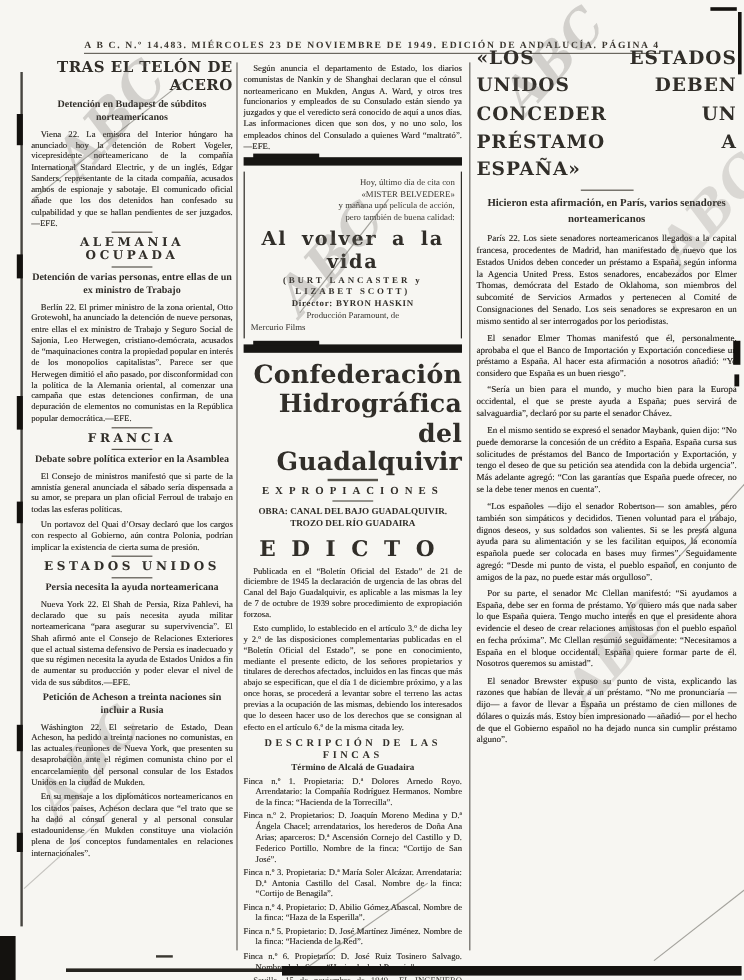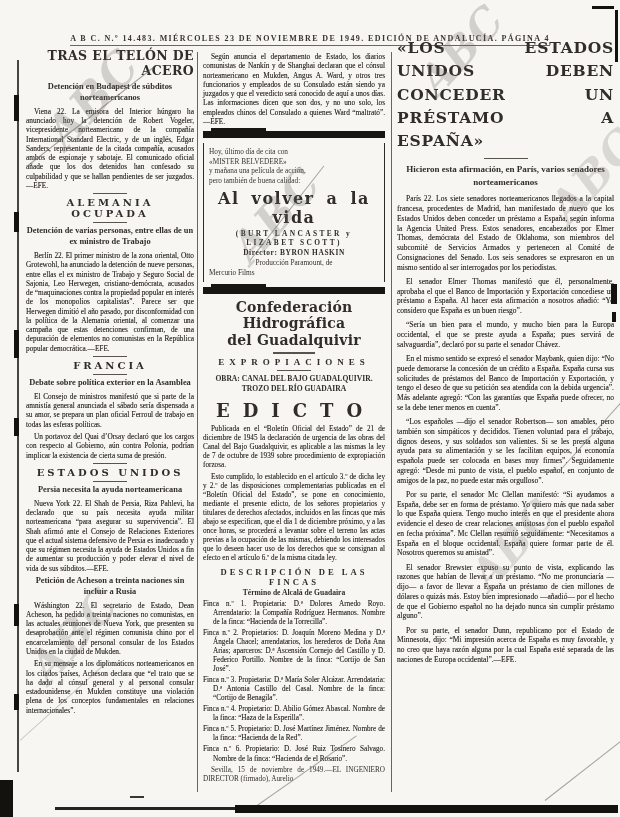--- a/index.html
+++ b/index.html
@@ -30,29 +30,29 @@
   .section-head{font-size:10px;font-weight:bold;text-align:center;letter-spacing:3px;margin:2px 0 2px 0;
         font-family:"DejaVu Serif",serif;}
   .mini-rule{width:34px;height:1px;background:#57544c;margin:3px auto;}
   .mini-rule.dbl{border-top:1px solid #57544c;background:none;height:2px;border-bottom:1px solid #57544c;width:42px;}
 
   
   .adbar{height:7px;background:#171613;margin:5px 0;position:relative;}
   .adbar:before{content:"";position:absolute;left:8px;top:-3px;width:55px;height:4px;background:#171613;}
   .ad-box{border-left:1.5px solid #2c2a25;border-right:1.5px solid #2c2a25;padding:4px 5px 5px;text-align:center;}
   .ad-name{font-size:21px;font-weight:bold;letter-spacing:8px;font-family:"DejaVu Serif",serif;margin:0;}
-  .ad-line{font-size:7.3px;line-height:1.3;margin:0;text-align:left;color:#38352f;}
+  .ad-line{font-size:7.3px;line-height:1.3;margin:0;text-align:right;color:#38352f;}
   .ad-film{font-size:16px;font-weight:bold;letter-spacing:1.5px;word-spacing:5px;margin:4px 0 2px;
         font-family:"DejaVu Serif",serif;}
   .ad-cast{font-size:7.4px;font-weight:bold;letter-spacing:2.4px;margin:1px 0;}
   .ad-dir{font-size:7.4px;font-weight:bold;letter-spacing:.6px;margin:1px 0;}
   .ad-prod{font-size:7.3px;margin:1px 0;text-align:center;}
   .ad-prod2{font-size:7.3px;margin:0 6px 0 0;text-align:left;}
 
-  .org-title{font-size:14px;font-weight:bold;text-align:center;line-height:1.12;margin:6px 0 2px;
+  .org-title{font-size:21px;font-weight:bold;text-align:right;line-height:1.12;margin:6px 0 2px;
         font-family:"DejaVu Serif",serif;letter-spacing:.2px;}
   .exprop{font-size:9px;font-weight:bold;text-align:center;letter-spacing:5px;margin:3px 0;}
   .work-line{font-size:7.6px;font-weight:bold;text-align:center;margin:0;line-height:1.35;}
   .edict-title{font-size:18px;font-weight:bold;text-align:left;letter-spacing:13px;margin:5px 0 4px;
         font-family:"DejaVu Serif",serif;text-indent:13px;}
   .edict-p{font-size:7.2px;line-height:1.26;text-align:justify;margin:0 0 3px;text-indent:8px;
         text-shadow:0 0 .35px rgba(45,42,36,.5);}
   .desc-head{font-size:8.6px;font-weight:bold;text-align:center;letter-spacing:3px;margin:3px 0 1px;}
   .termino{font-size:7.6px;font-weight:bold;text-align:center;margin:0 0 3px;}
   .finca{font-size:7.2px;line-height:1.26;text-align:justify;margin:0 0 2px;padding-left:10px;text-indent:-10px;
@@ -159,21 +159,20 @@
     <div class="headline-big">«LOS ESTADOS UNIDOS DEBEN CONCEDER UN PRÉSTAMO A ESPAÑA»</div>
     <div class="mini-rule" style="width:44px;margin:6px auto 4px;"></div>
     <div class="subhead-right">Hicieron esta afirmación, en París, varios senadores norteamericanos</div>
     <p class="right-p">París 22. Los siete senadores norteamericanos llegados a la capital francesa, procedentes de Madrid, han manifestado de nuevo que los Estados Unidos deben conceder un préstamo a España, según informa la Agencia United Press. Estos senadores, encabezados por Elmer Thomas, demócrata del Estado de Oklahoma, son miembros del subcomité de Servicios Armados y pertenecen al Comité de Consignaciones del Senado. Los seis senadores se expresaron en un mismo sentido al ser interrogados por los periodistas.</p>
     <p class="right-p">El senador Elmer Thomas manifestó que él, personalmente, aprobaba el que el Banco de Importación y Exportación concediese un préstamo a España. Al hacer esta afirmación a nosotros añadió: “Yo considero que España es un buen riesgo”.</p>
     <p class="right-p">“Sería un bien para el mundo, y mucho bien para la Europa occidental, el que se preste ayuda a España; pues servirá de salvaguardia”, declaró por su parte el senador Chávez.</p>
     <p class="right-p">En el mismo sentido se expresó el senador Maybank, quien dijo: “No puede demorarse la concesión de un crédito a España. España cursa sus solicitudes de préstamos del Banco de Importación y Exportación, y tengo el deseo de que su petición sea atendida con la debida urgencia”. Más adelante agregó: “Con las garantías que España puede ofrecer, no se la debe tener menos en cuenta”.</p>
     <p class="right-p">“Los españoles —dijo el senador Robertson— son amables, pero también son simpáticos y decididos. Tienen voluntad para el trabajo, dignos deseos, y sus soldados son valientes. Si se les presta alguna ayuda para su alimentación y se les facilitan equipos, la economía española puede ser colocada en bases muy firmes”. Seguidamente agregó: “Desde mi punto de vista, el pueblo español, en conjunto de amigos de la paz, no puede estar más orgulloso”.</p>
     <p class="right-p">Por su parte, el senador Mc Clellan manifestó: “Si ayudamos a España, debe ser en forma de préstamo. Yo quiero más que nada saber lo que España quiera. Tengo mucho interés en que el presidente ahora evidencie el deseo de crear relaciones amistosas con el pueblo español en fecha próxima”. Mc Clellan resumió seguidamente: “Necesitamos a España en el bloque occidental. España quiere formar parte de él. Nosotros queremos su amistad”.</p>
     <p class="right-p">El senador Brewster expuso su punto de vista, explicando las razones que habían de llevar a un préstamo. “No me pronunciaría —dijo— a favor de llevar a España un préstamo de cien millones de dólares o quizás más. Estoy bien impresionado —añadió— por el hecho de que el Gobierno español no ha dejado nunca sin cumplir préstamo alguno”.</p>
-    <p class="right-p">Por su parte, el senador Dunn, republicano por el Estado de Minnesota, dijo: “Mi impresión acerca de España es muy favorable, y no creo que haya razón alguna por la cual España esté separada de las naciones de Europa occidental”.—EFE.</p>
   </div>
 
   <div class="wm" style="left:36px;top:72px;font-size:46px;">ABC</div>
   <div class="wm" style="left:222px;top:190px;font-size:44px;">ABC</div>
   <div class="wm" style="left:410px;top:26px;font-size:42px;">ABC</div>
   <div class="wm" style="left:540px;top:150px;font-size:44px;color:rgba(105,102,96,.20);">ABC</div>
   <div class="wm" style="left:462px;top:520px;font-size:42px;color:rgba(105,102,96,.20);">ABC</div>
   <div class="wm" style="left:20px;top:610px;font-size:44px;color:rgba(105,102,96,.22);">ABC</div>
 
   <div class="scratch" style="left:28px;top:165px;width:160px;transform:rotate(-38deg);"></div>

